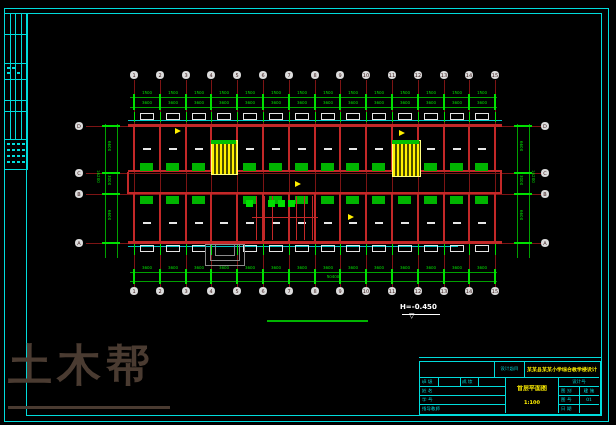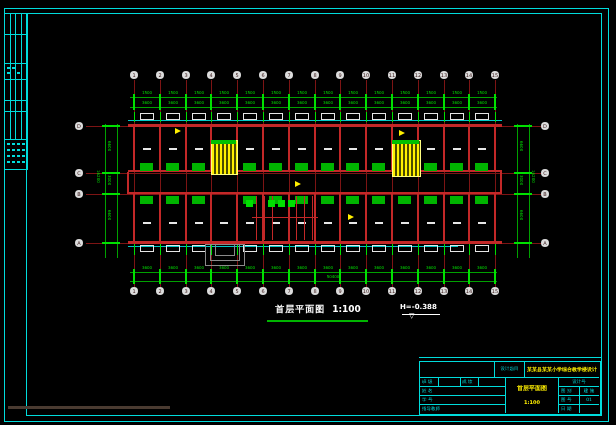--- a/index.html
+++ b/index.html
@@ -387,26 +387,23 @@
       <div style="position: absolute; left: 288px; top: 200px; width: 7px; height: 7px; background: rgb(0, 224, 0);"></div>
       <div style="position: absolute; left: 205px; top: 244px; width: 38px; height: 20px; border: 1px solid rgb(138, 138, 138);"></div>
       <div style="position: absolute; left: 210px; top: 244px; width: 28px; height: 15px; border: 1px solid rgb(138, 138, 138);"></div>
       <div style="position: absolute; left: 215px; top: 244px; width: 18px; height: 10px; border: 1px solid rgb(138, 138, 138);"></div>
       <div style="position: absolute; left: 175px; top: 128px; width: 0px; height: 0px; border-top: 3px solid transparent; border-bottom: 3px solid transparent; border-left: 6px solid rgb(255, 239, 0);"></div>
       <div style="position: absolute; left: 399px; top: 130px; width: 0px; height: 0px; border-top: 3px solid transparent; border-bottom: 3px solid transparent; border-left: 6px solid rgb(255, 239, 0);"></div>
       <div style="position: absolute; left: 295px; top: 181px; width: 0px; height: 0px; border-top: 3px solid transparent; border-bottom: 3px solid transparent; border-left: 6px solid rgb(255, 239, 0);"></div>
       <div style="position: absolute; left: 348px; top: 214px; width: 0px; height: 0px; border-top: 3px solid transparent; border-bottom: 3px solid transparent; border-left: 6px solid rgb(255, 239, 0);"></div>
     </div>
 
-  <div id="caption">
-    <span>首层平面图</span><span class="scale">1:100</span>
-  </div>
   <div id="caption-underline"></div>
 
-  <div id="levelmark">H=-0.388</div>
+  <div id="levelmark">H=-0.450</div>
   <div id="level-underline"></div>
   <div id="level-symbol">▽</div>
 
   <div id="tb">
     <div class="tbh" style="left:0;top:0;width:182px;"></div>
     <div class="frame" style="left:0;top:4px;width:180px;height:52px;"></div>
 
     <div class="tbv" style="left:75px;top:5px;height:15px;"></div>
     <div class="tbv" style="left:105px;top:5px;height:15px;"></div>
     <div class="tbh" style="left:1px;top:20px;width:179px;"></div>
@@ -438,15 +435,16 @@
     <div class="tby" style="left:87px;top:42px;width:52px;text-align:center;font-size:5px;">1:100</div>
     <div class="tbt" style="left:140px;top:22px;width:40px;text-align:center;">设计号</div>
     <div class="tbt" style="left:142px;top:31px;">图 别</div>
     <div class="tbt" style="left:161px;top:31px;width:18px;text-align:center;">建 施</div>
     <div class="tbt" style="left:142px;top:40px;">图 号</div>
     <div class="tbt" style="left:161px;top:40px;width:18px;text-align:center;">01</div>
     <div class="tbt" style="left:142px;top:49px;">日 期</div>
     <div class="tbt" style="left:161px;top:49px;width:18px;text-align:center;"></div>
   </div>
 
+  <div id="wm-brand">土木帮</div>
   <div id="wm-underline"></div>
 
 </div>
 
 </body></html>

